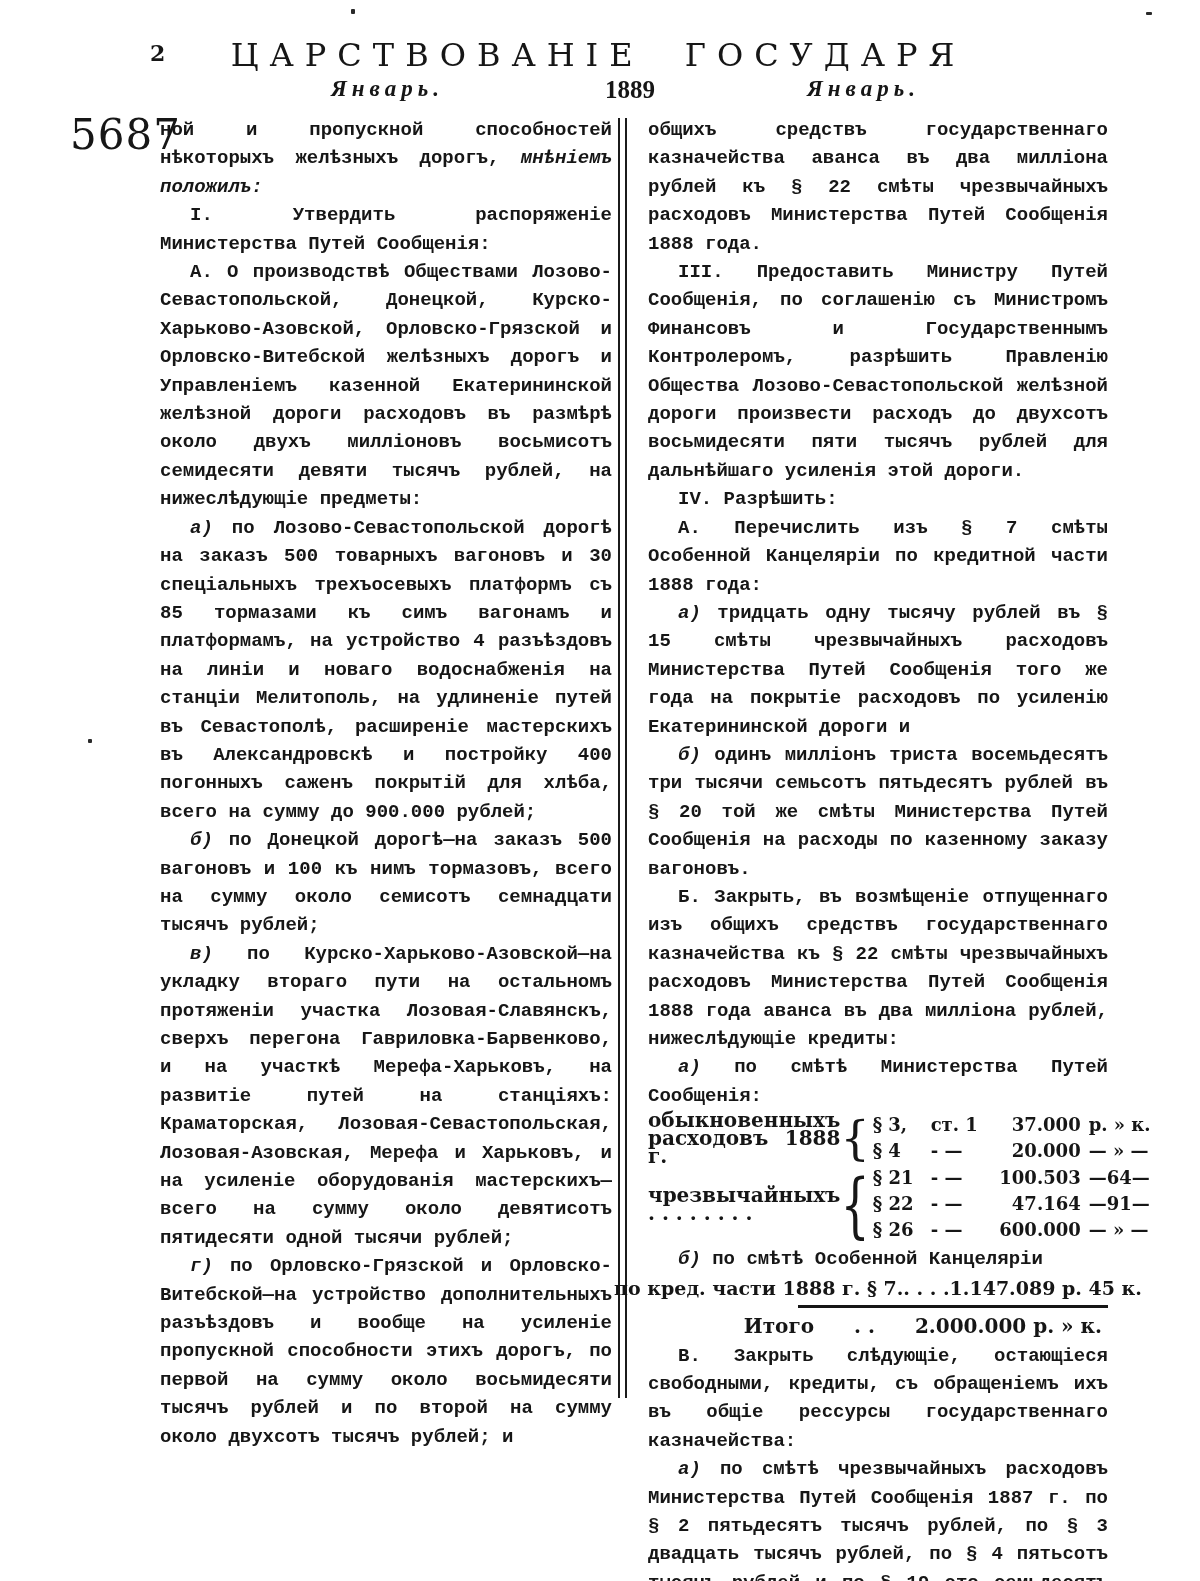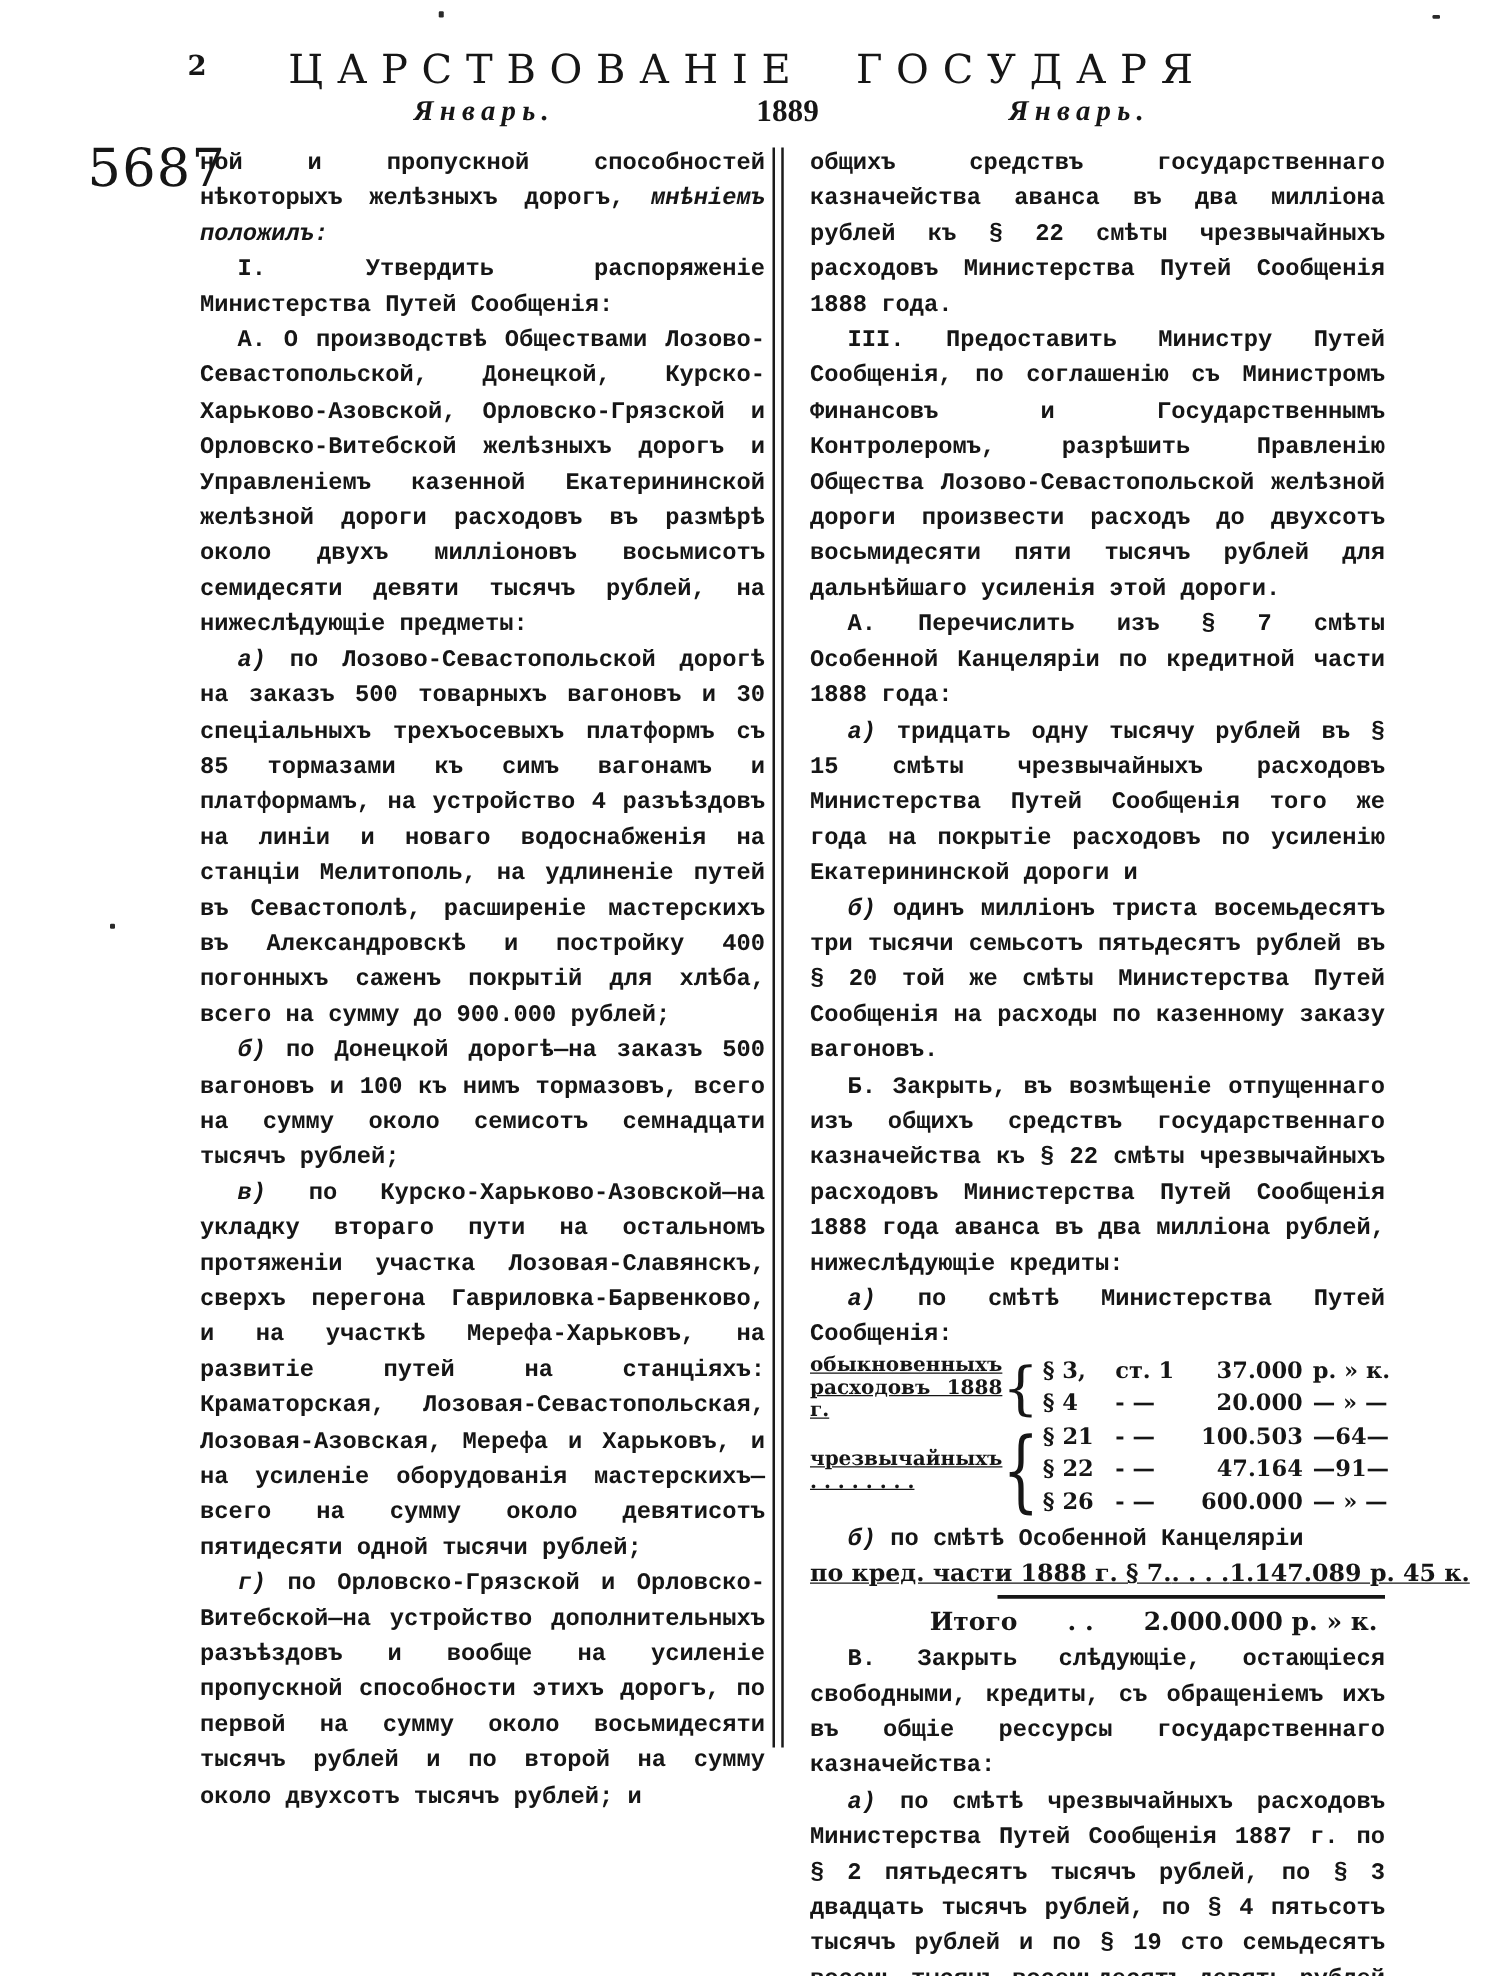--- a/index.html
+++ b/index.html
@@ -23,32 +23,32 @@
   .col.left{left:160px;width:452px;}
   .col.right{left:648px;width:460px;}
   .divider{position:absolute;left:618px;top:118px;height:1280px;width:5px;
            border-left:2px solid #1b1b1b;border-right:2px solid #1b1b1b;}
   .para{margin:0;font-family:Liberation Mono, monospace;}
   .para.ind{text-indent:30px;}
   .para i{font-style:italic;}
   
   .smeta{margin:1px 0 2px 0;}
   .sgroup{display:flex;align-items:center;}
-  .slabel{flex:1 1 auto;font-size:16px;line-height:18px;font-weight:bold;text-decoration:underline;}
+  .slabel{flex:1 1 auto;font-size:20px;line-height:18px;font-weight:bold;}
   .sbrace{flex:0 0 auto;font-weight:normal;font-size:46px;line-height:1;margin:0 3px 0 0;}
   .sgroup.g3 .sbrace{transform:scaleY(1.55);}
   .sentries{flex:0 0 296px;}
   .srow{display:flex;font-size:18px;line-height:26px;}
   .c-sec{width:58px;}
   .c-extra{width:58px;}
   .c-amt{width:92px;text-align:right;}
   .c-tail{width:80px;padding-left:8px;white-space:nowrap;}
   
-  .kanc{display:flex;justify-content:space-between;white-space:nowrap;
-        font-size:19px;line-height:29px;text-decoration:underline;}
+  .kanc{display:flex;justify-content:center;white-space:nowrap;
+        font-size:19px;line-height:29px;}
   .sumrule{border-top:3px solid #161616;margin:2px 0 3px 150px;}
   .total{display:flex;justify-content:flex-end;gap:40px;font-size:20px;
          line-height:31px;padding-right:6px;}
   
   .speck{position:absolute;background:#2a2a2a;border-radius:1px;}
 </style>
 </head>
 <body>
 
 <div class="page">
@@ -72,20 +72,21 @@
       <p class="para ind"><span>А. О производствѣ Обществами Лозово-Севастопольской, Донецкой, Курско-Харьково-Азовской, Орловско-Грязской и Орловско-Витебской желѣзныхъ дорогъ и Управленіемъ казенной Екатерининской желѣзной дороги расходовъ въ размѣрѣ около двухъ милліоновъ восьмисотъ семидесяти девяти тысячъ рублей, на нижеслѣдующіе предметы:</span></p>
       <p class="para ind"><i>а)</i><span> по Лозово-Севастопольской дорогѣ на заказъ 500 товарныхъ вагоновъ и 30 спеціальныхъ трехъосевыхъ платформъ съ 85 тормазами къ симъ вагонамъ и платформамъ, на устройство 4 разъѣздовъ на линіи и новаго водоснабженія на станціи Мелитополь, на удлиненіе путей въ Севастополѣ, расширеніе мастерскихъ въ Александровскѣ и постройку 400 погонныхъ саженъ покрытій для хлѣба, всего на сумму до 900.000 рублей;</span></p>
       <p class="para ind"><i>б)</i><span> по Донецкой дорогѣ—на заказъ 500 вагоновъ и 100 къ нимъ тормазовъ, всего на сумму около семисотъ семнадцати тысячъ рублей;</span></p>
       <p class="para ind"><i>в)</i><span> по Курско-Харьково-Азовской—на укладку втораго пути на остальномъ протяженіи участка Лозовая-Славянскъ, сверхъ перегона Гавриловка-Барвенково, и на участкѣ Мерефа-Харьковъ, на развитіе путей на станціяхъ: Краматорская, Лозовая-Севастопольская, Лозовая-Азовская, Мерефа и Харьковъ, и на усиленіе оборудованія мастерскихъ—всего на сумму около девятисотъ пятидесяти одной тысячи рублей;</span></p>
       <p class="para ind"><i>г)</i><span> по Орловско-Грязской и Орловско-Витебской—на устройство дополнительныхъ разъѣздовъ и вообще на усиленіе пропускной способности этихъ дорогъ, по первой на сумму около восьмидесяти тысячъ рублей и по второй на сумму около двухсотъ тысячъ рублей; и</span></p>
     </div>
   <div class="divider"></div>
   <div class="col right" id="right-col">
       <p class="para"><span>общихъ средствъ государственнаго казначейства аванса въ два милліона рублей къ § 22 смѣты чрезвычайныхъ расходовъ Министерства Путей Сообщенія 1888 года.</span></p>
       <p class="para ind"><span>III. Предоставить Министру Путей Сообщенія, по соглашенію съ Министромъ Финансовъ и Государственнымъ Контролеромъ, разрѣшить Правленію Общества Лозово-Севастопольской желѣзной дороги произвести расходъ до двухсотъ восьмидесяти пяти тысячъ рублей для дальнѣйшаго усиленія этой дороги.</span></p>
+      <p class="para ind"><span>IV. Разрѣшить:</span></p>
       <p class="para ind"><span>А. Перечислить изъ § 7 смѣты Особенной Канцеляріи по кредитной части 1888 года:</span></p>
       <p class="para ind"><i>а)</i><span> тридцать одну тысячу рублей въ § 15 смѣты чрезвычайныхъ расходовъ Министерства Путей Сообщенія того же года на покрытіе расходовъ по усиленію Екатерининской дороги и</span></p>
       <p class="para ind"><i>б)</i><span> одинъ милліонъ триста восемьдесятъ три тысячи семьсотъ пятьдесятъ рублей въ § 20 той же смѣты Министерства Путей Сообщенія на расходы по казенному заказу вагоновъ.</span></p>
       <p class="para ind"><span>Б. Закрыть, въ возмѣщеніе отпущеннаго изъ общихъ средствъ государственнаго казначейства къ § 22 смѣты чрезвычайныхъ расходовъ Министерства Путей Сообщенія 1888 года аванса въ два милліона рублей, нижеслѣдующіе кредиты:</span></p>
       <p class="para ind"><i>а)</i><span> по смѣтѣ Министерства Путей Сообщенія:</span></p>
       <div class="smeta">
         <div class="sgroup">
           <div class="slabel">обыкновенныхъ расходовъ 1888 г.</div>
           <div class="sbrace">{</div>
           <div class="sentries">

